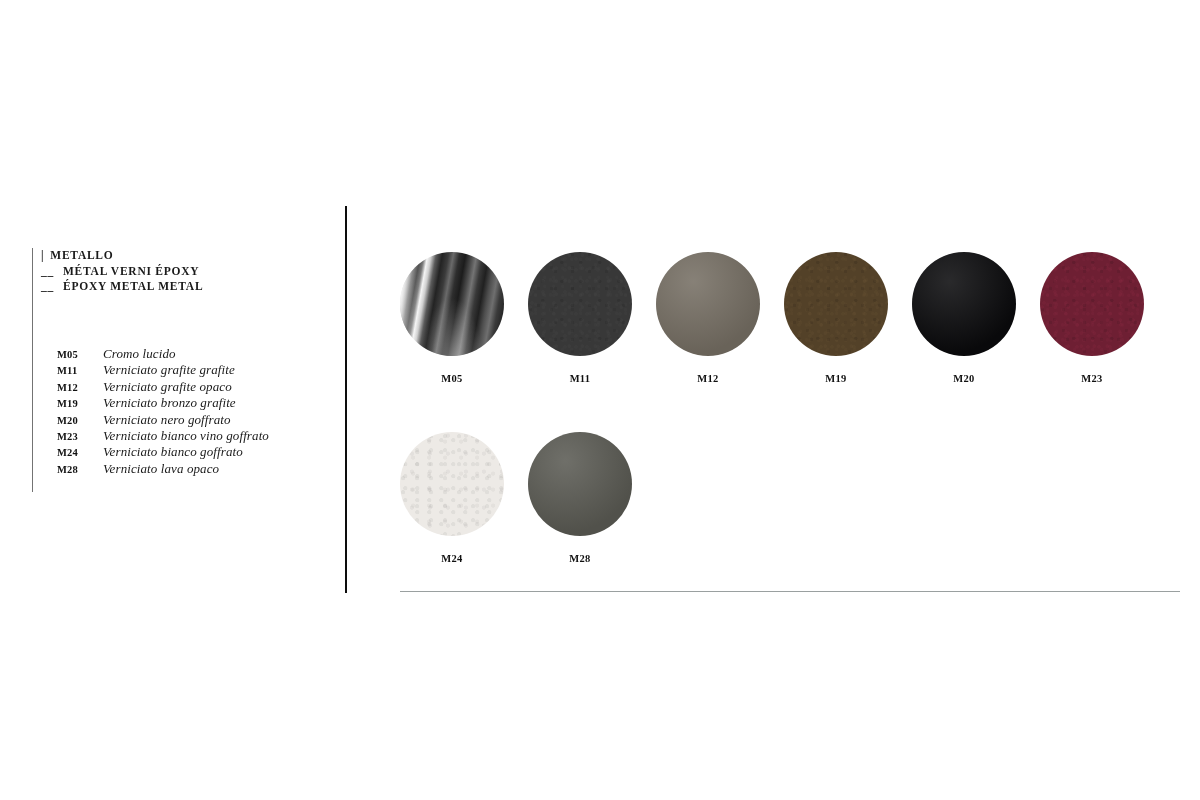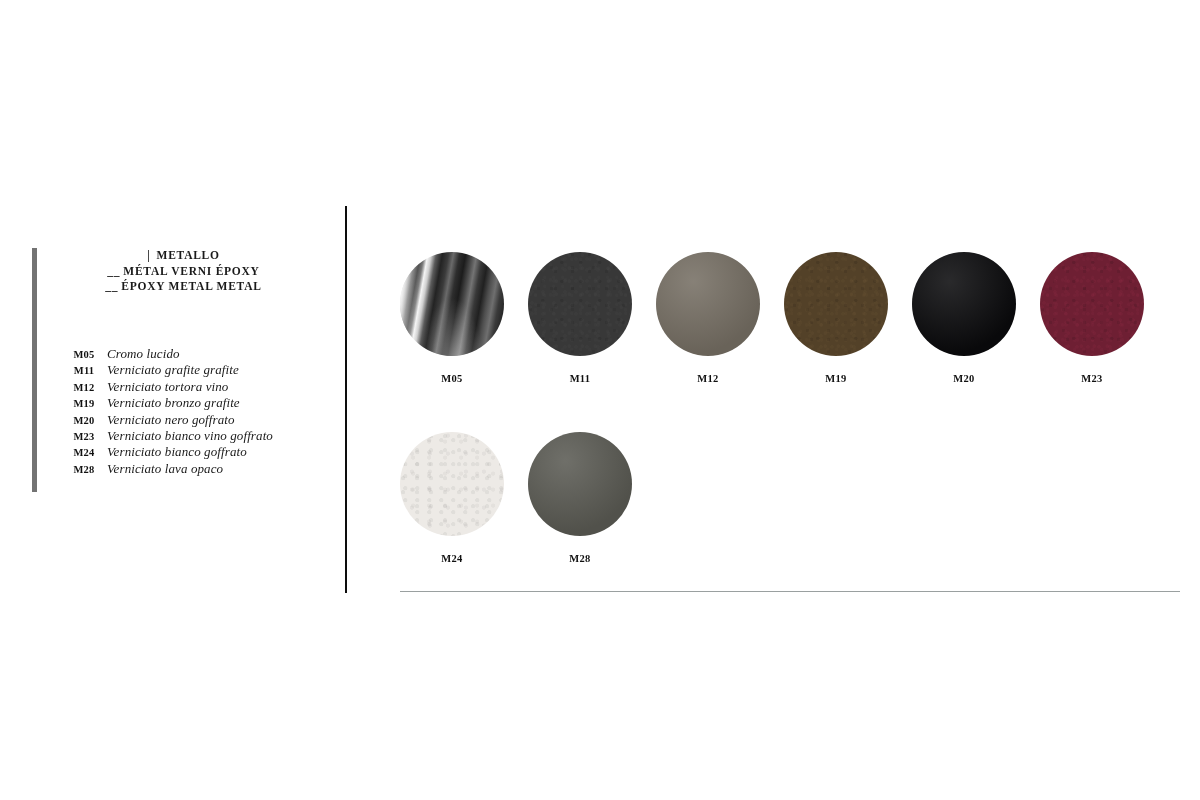--- a/index.html
+++ b/index.html
@@ -20,23 +20,22 @@
     background: #ffffff;
   }
 
   
   .legend-panel {
     position: absolute;
     left: 32px;
     top: 248px;
     width: 290px;
     height: 244px;
-    border-left: 5px solid #737373;
+    border-left: 1px solid #737373;
     padding-left: 8px;
-    text-align: center;
   }
 
   .legend-heading {
     margin: 0;
     padding: 0;
   }
   .heading-line {
     font-family: "Liberation Serif", "DejaVu Serif", serif;
     font-weight: bold;
     font-size: 11.5px;
@@ -44,21 +43,21 @@
     color: #1a1a1a;
     line-height: 15.5px;
     white-space: nowrap;
   }
   .heading-mark {
     display: inline-block;
     color: #1a1a1a;
     font-weight: bold;
   }
   .heading-mark.pipe { margin-right: 6px; }
-  .heading-mark.under { margin-right: 3px; }
+  .heading-mark.under { margin-right: 9px; }
 
   .legend-list {
     margin: 0;
     padding: 0;
     list-style: none;
     position: absolute;
     top: 98px;
     left: 24px;
   }
   .legend-row {
@@ -245,21 +244,21 @@
       <li class="legend-row">
         <span class="legend-code">M05</span>
         <span class="legend-desc">Cromo lucido</span>
       </li>
       <li class="legend-row">
         <span class="legend-code">M11</span>
         <span class="legend-desc">Verniciato grafite grafite</span>
       </li>
       <li class="legend-row">
         <span class="legend-code">M12</span>
-        <span class="legend-desc">Verniciato tortora vino</span>
+        <span class="legend-desc">Verniciato grafite opaco</span>
       </li>
       <li class="legend-row">
         <span class="legend-code">M19</span>
         <span class="legend-desc">Verniciato bronzo grafite</span>
       </li>
       <li class="legend-row">
         <span class="legend-code">M20</span>
         <span class="legend-desc">Verniciato nero goffrato</span>
       </li>
       <li class="legend-row">

